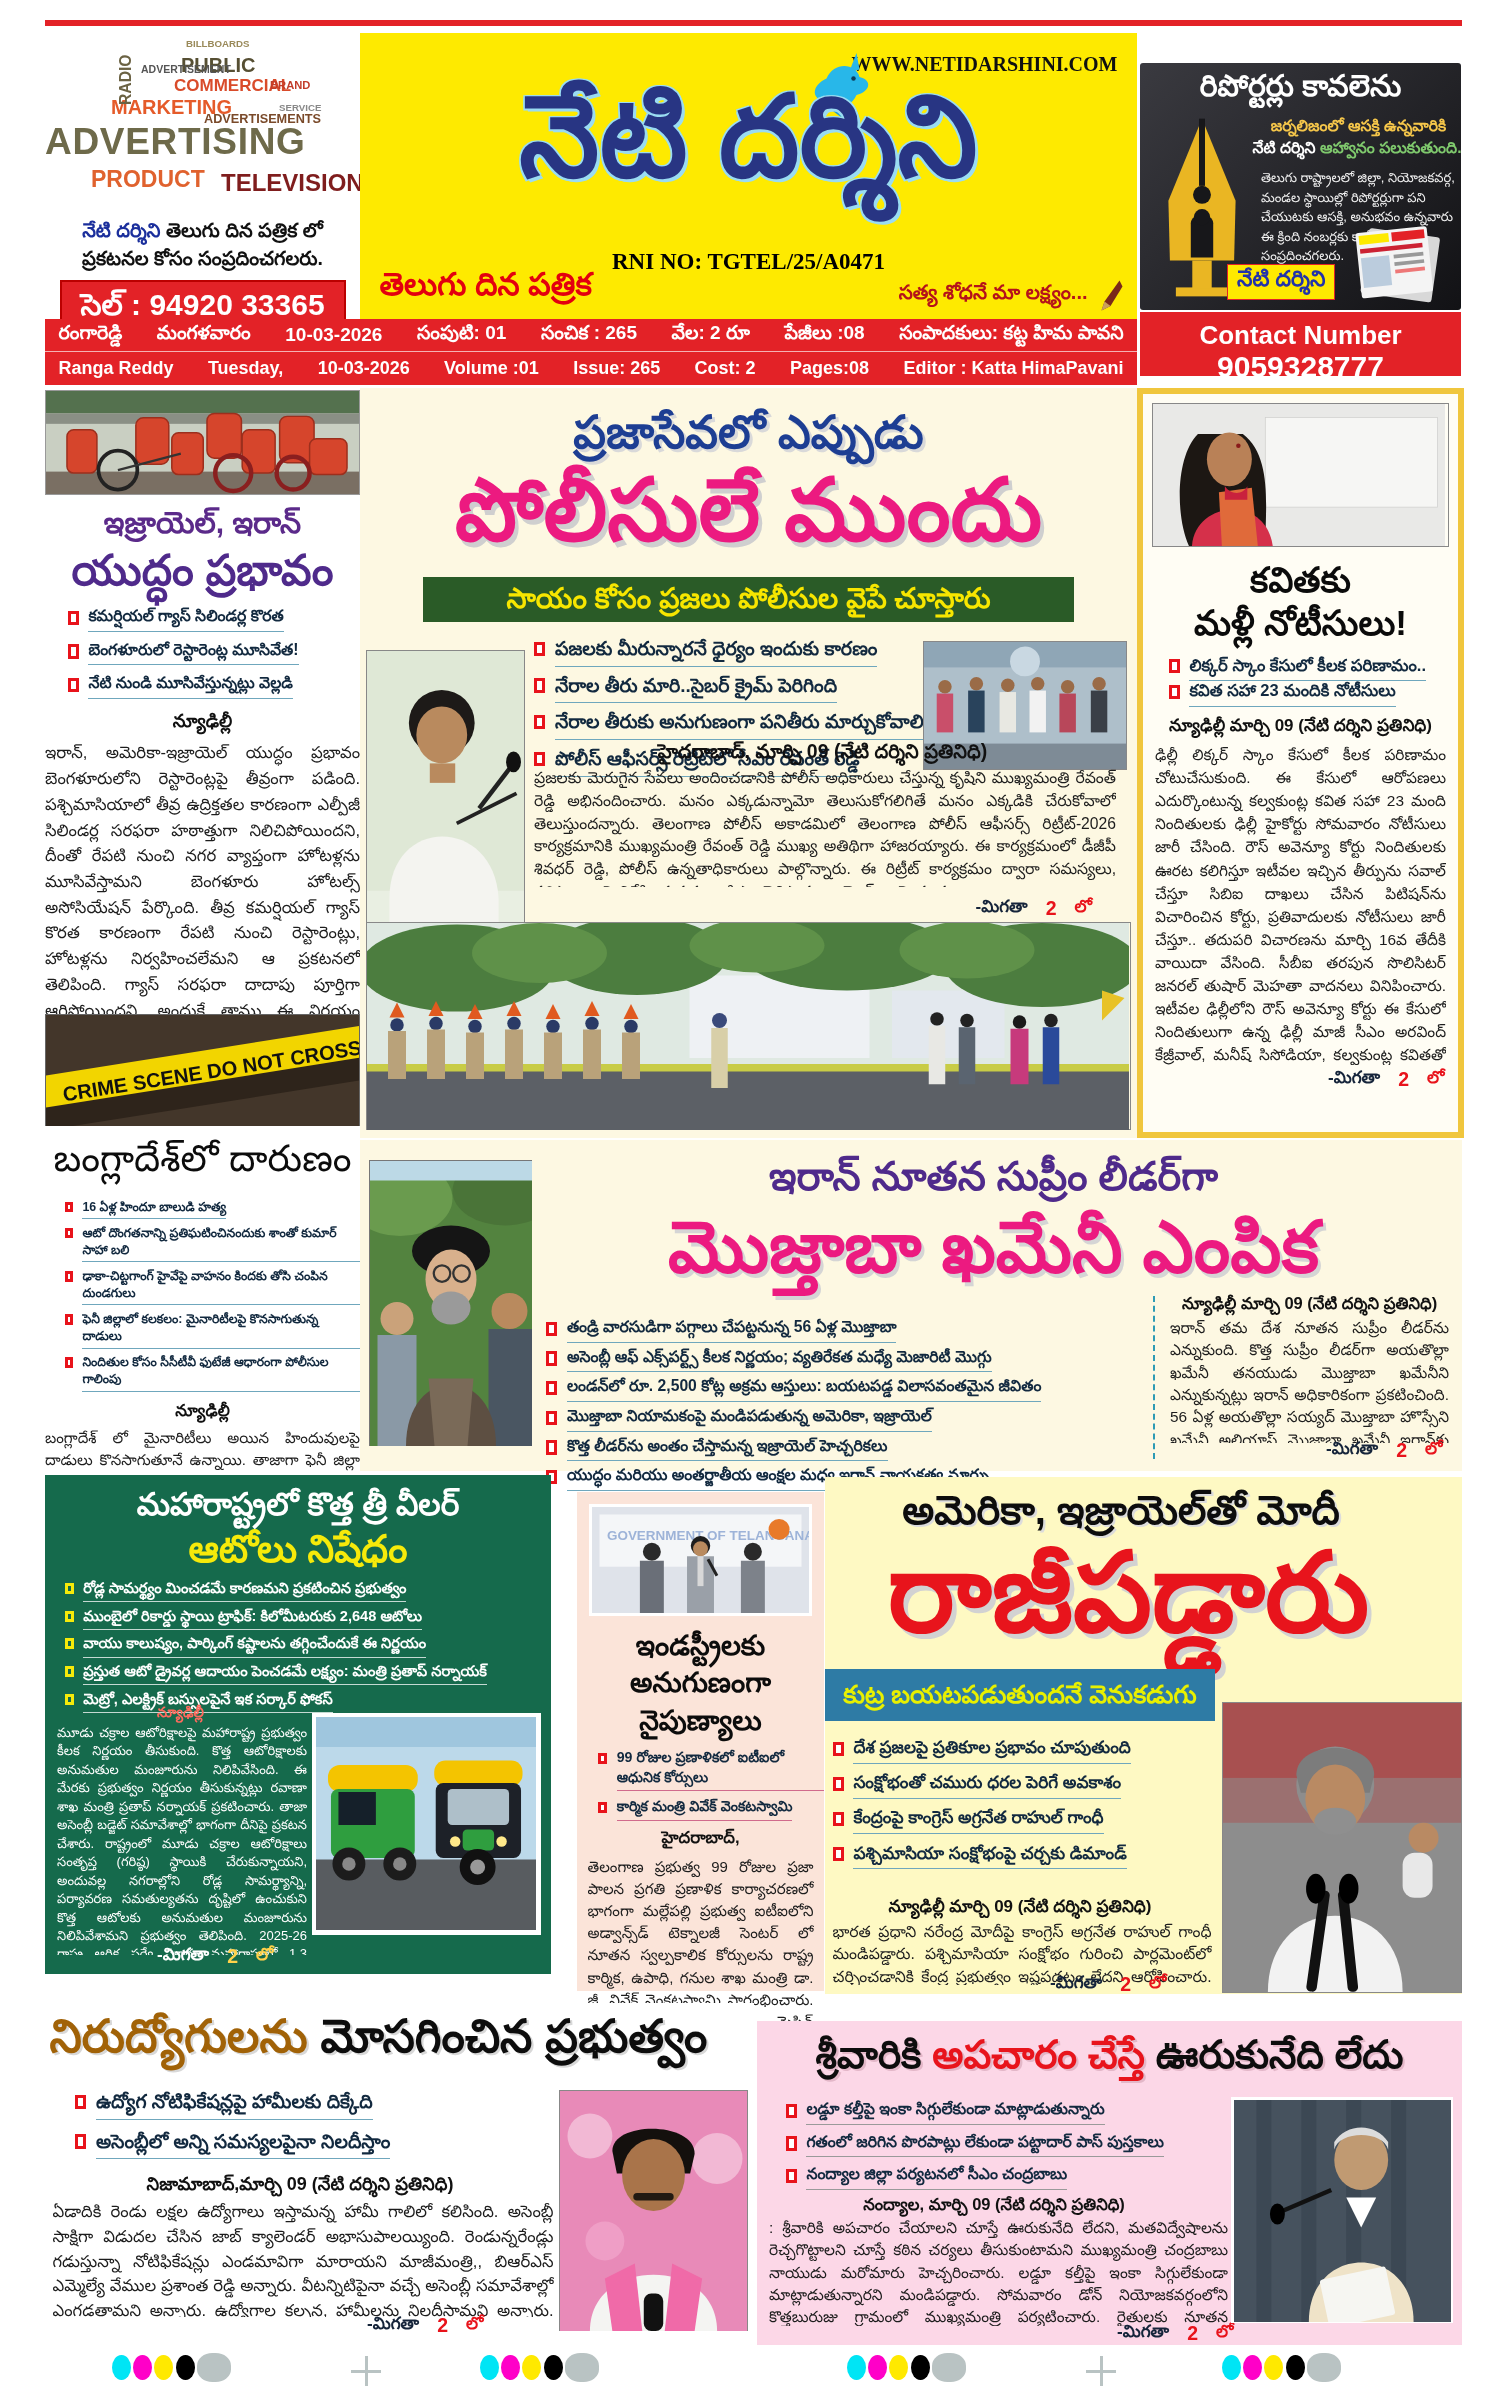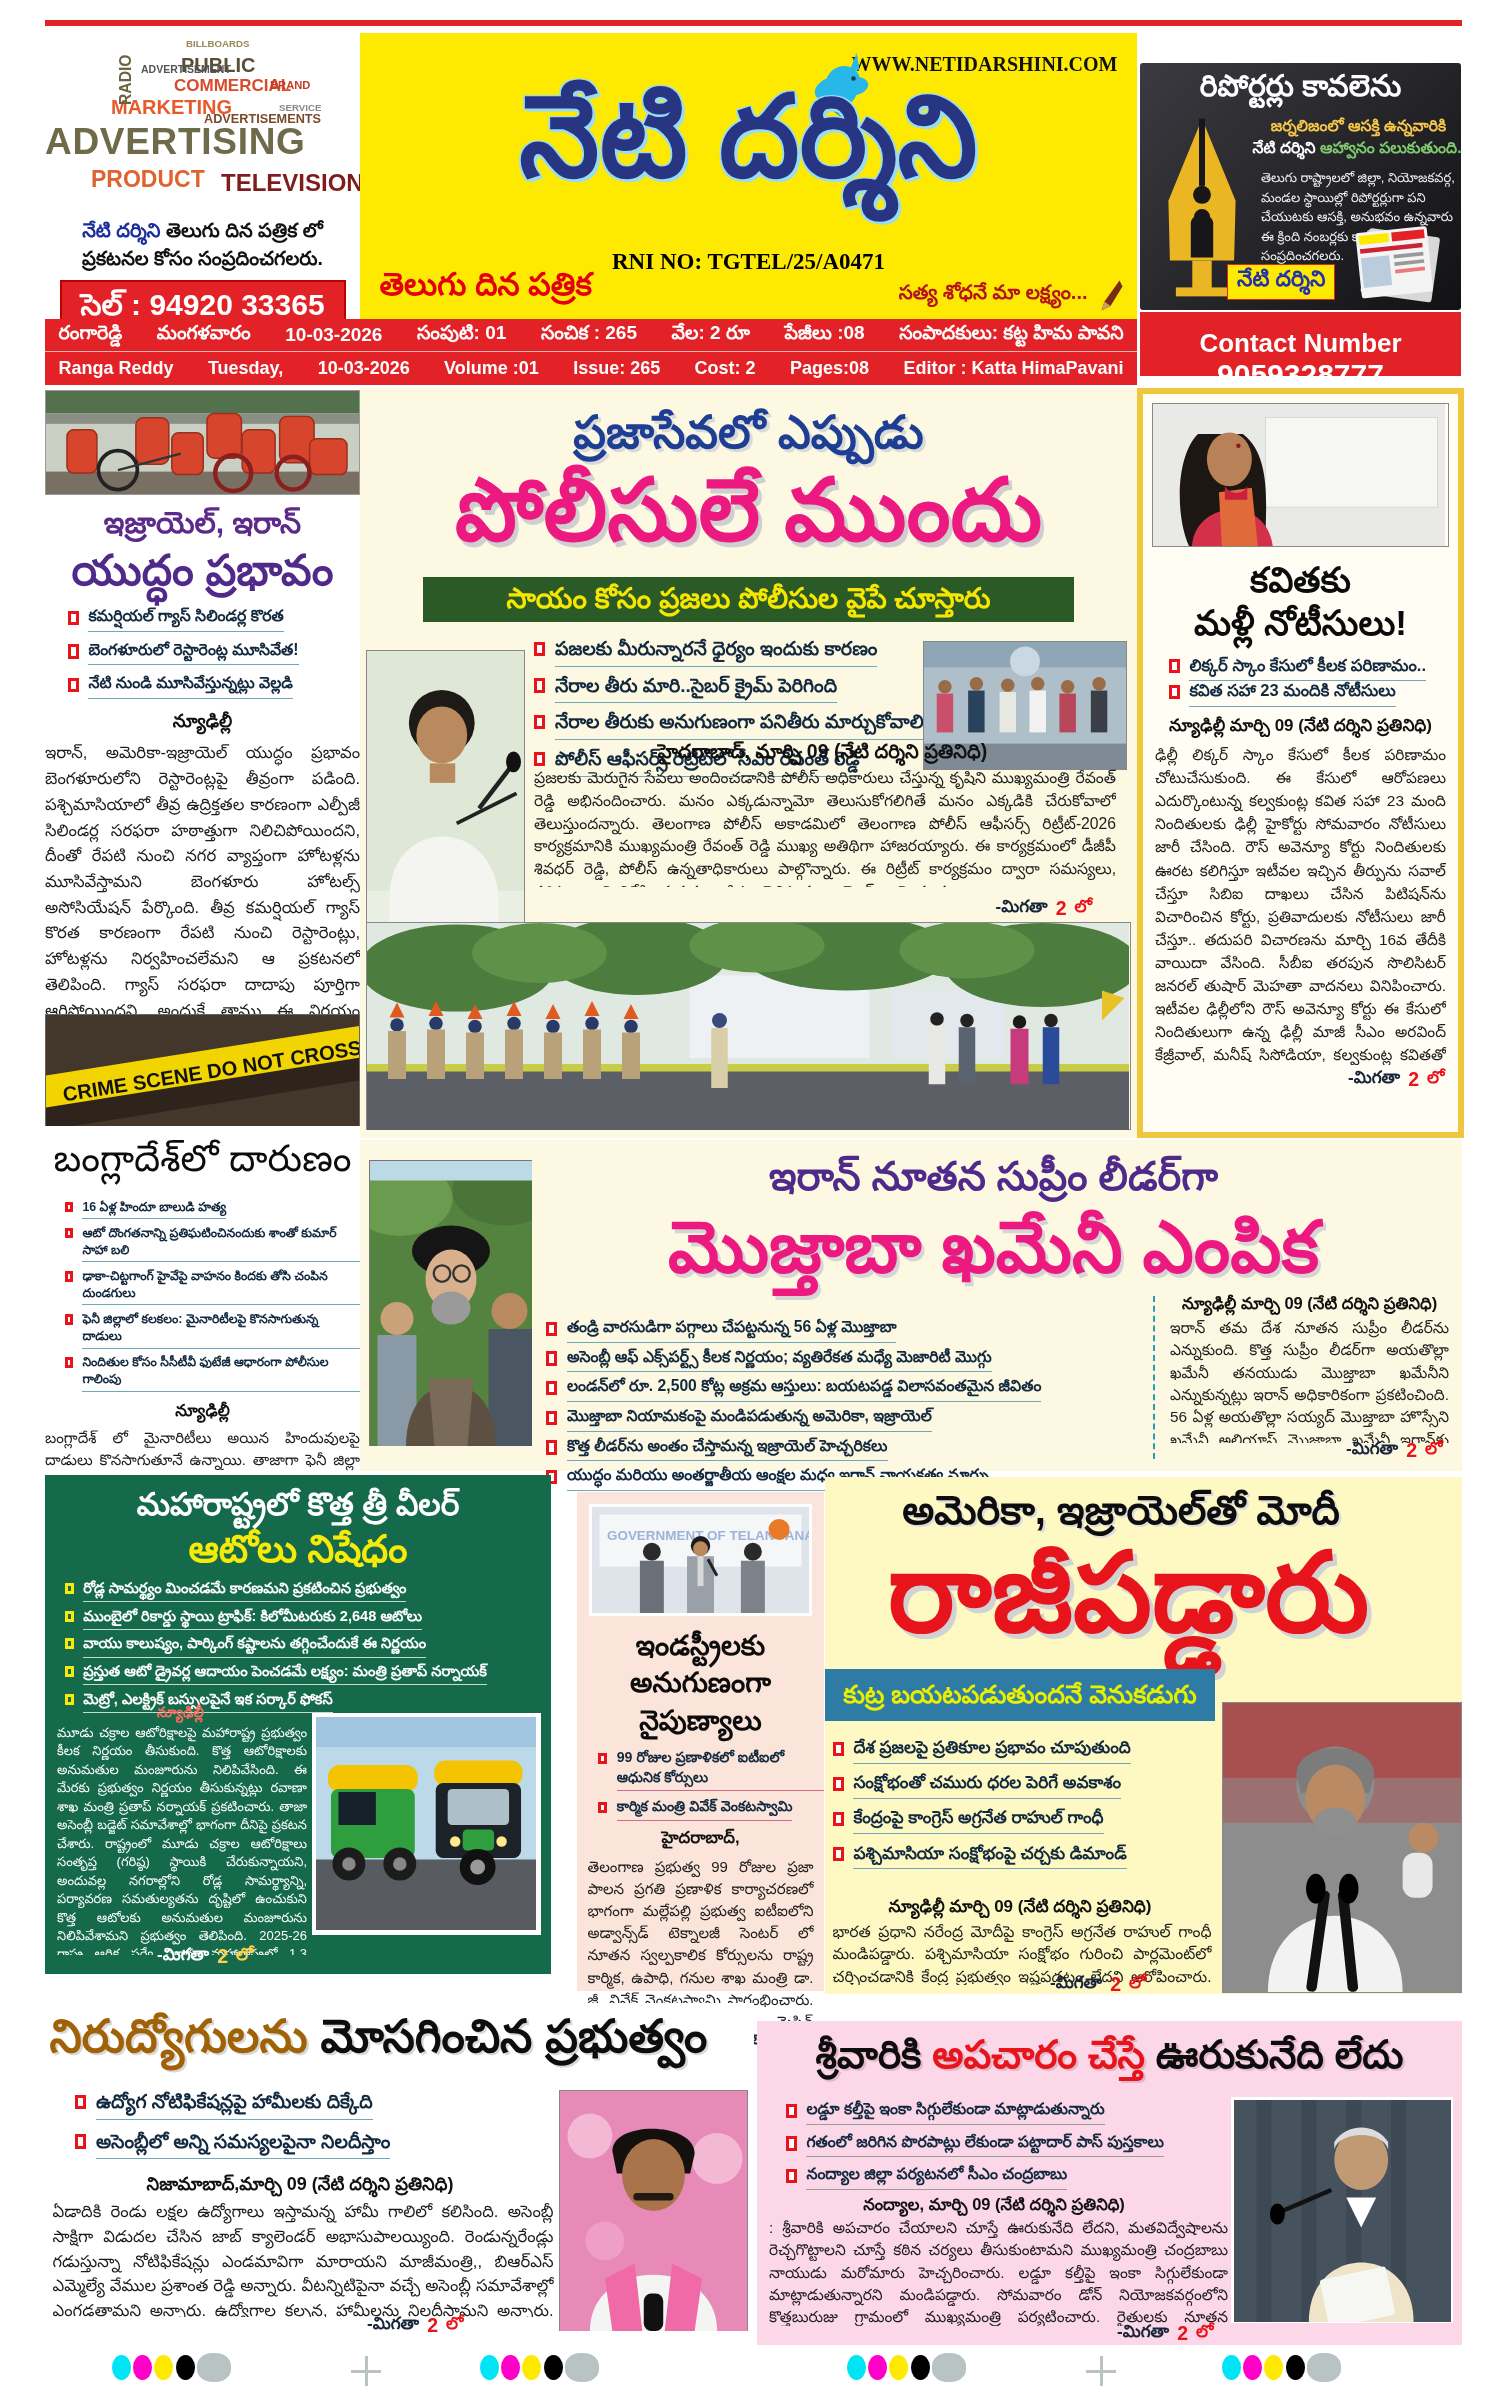--- a/index.html
+++ b/index.html
@@ -47,21 +47,21 @@
 .rpanel{position:absolute;left:3px;right:3px;top:30px;bottom:66px;background:linear-gradient(135deg,#3a3a40,#121215);border-radius:3px;overflow:hidden}
 .rhead{position:absolute;left:0;right:0;top:6px;text-align:center;color:#fff;font-weight:bold;font-size:30px}
 .rl1{position:absolute;left:118px;top:54px;width:201px;text-align:center;color:#f5c64a;font-weight:bold;font-size:15.7px}
 .rl2{position:absolute;left:112px;top:76px;width:210px;text-align:center;font-weight:bold;font-size:15.7px;color:#fff}
 .rl2 .grn{color:#7fc96d}
 .rbody{position:absolute;left:121px;top:105px;width:196px;color:#f2f2f2;font-size:13px;line-height:1.5}
 .rlogo{position:absolute;left:87px;bottom:10.5px;background:#feea00;border:1.5px solid #e32227;color:#2233aa;font-weight:bold;font-size:22px;padding:1.5px 9px}
 .rpapers{position:absolute;right:7.5px;bottom:6px}
 .rnib{position:absolute;left:6px;top:48px}
 .contact{position:absolute;left:3px;right:3px;bottom:0;height:64px;background:#e32227;color:#fff;text-align:center;font-weight:bold}
-.contact .cl{font-size:26px;line-height:1.15;padding-top:17px}
+.contact .cl{font-size:26px;line-height:1.15;padding-top:9px}
 .contact .cn{font-size:30px;line-height:1.05}
 
 .datebar{left:45px;top:319px;width:1092px;height:66px;background:#e32227;color:#fff;font-weight:bold}
 .drow{display:flex;justify-content:space-between;align-items:center;padding:0 13.5px;height:33px;white-space:nowrap}
 .drow.tg{font-size:19px;border-bottom:1.5px solid rgba(255,255,255,.65)}
 .drow.en{font-size:18px}
 
 .a-war{left:45px;top:390px;width:315px}
 .a-war .photo{height:105px;border:0.7px solid #999}
 .a-war .k{margin-top:10.5px;font-size:30px;font-weight:bold;color:#5b2a8a;text-align:center}
@@ -69,21 +69,21 @@
 .a-war .bullets{margin:13.5px 0 0 22.5px;gap:9px;font-size:15.7px}
 .a-war .dl{margin-top:12px;text-align:center;font-weight:bold;font-size:18px}
 .a-war .body{margin-top:4.5px;font-size:16.5px;line-height:1.56;color:#1d1d1d}
 .a-bang{left:45px;top:1014px;width:315px}
 .a-bang .photo{height:112px;border:0.7px solid #666}
 .a-bang .h{margin-top:12px;font-size:37px;font-weight:normal;color:#0c0c0c;text-align:center}
 .a-bang .bullets{margin:10.5px 0 0 19.5px;gap:6.7px;font-size:12.4px}
 .a-bang .bullets .sq{width:8.2px;height:10.5px;border-width:3px;margin-top:2.2px}
 .a-bang .dl{margin-top:9px;text-align:center;font-weight:bold;font-size:16.5px}
 .a-bang .body{margin-top:3px;font-size:15px;line-height:1.5;color:#1d1d1d}
-.more{display:flex;justify-content:flex-end;gap:8px;font-weight:bold;font-size:17px;color:#15243a;margin-top:4.5px}
+.more{display:flex;justify-content:flex-end;gap:18px;font-weight:bold;font-size:17px;color:#15243a;margin-top:4.5px}
 .more .num{color:#e8131b;font-size:19.5px}
 .more .post{color:#e8131b}
 
 .a-police{left:360px;top:388px;width:777px;height:750px;background:#fdf8e2}
 .a-police .k{position:absolute;left:0;right:0;top:16.5px;text-align:center;font-size:46px;font-weight:bold;color:#1d3e93;text-shadow:3px 3px 0 #d9d9d9}
 .a-police .h{position:absolute;left:0;right:0;top:72px;text-align:center;font-size:87px;font-weight:bold;color:#ec1a80;text-shadow:3.7px 4.5px 0 #cfcfcf}
 .a-police .gbar{position:absolute;left:63px;right:63px;top:189px;height:45px;background:#2a5b27;color:#f7e600;font-size:28.5px;font-weight:bold;text-align:center;line-height:43px}
 .a-police .photo-cm{position:absolute;left:6px;top:262px;width:159px;height:480px;border:0.7px solid #888}
 .a-police .bullets{position:absolute;left:174px;top:250px;width:405px;gap:8.2px;font-size:19px}
 .a-police .photo-grp{position:absolute;right:10.5px;top:253px;width:204px;height:129px;border:0.7px solid #888}

